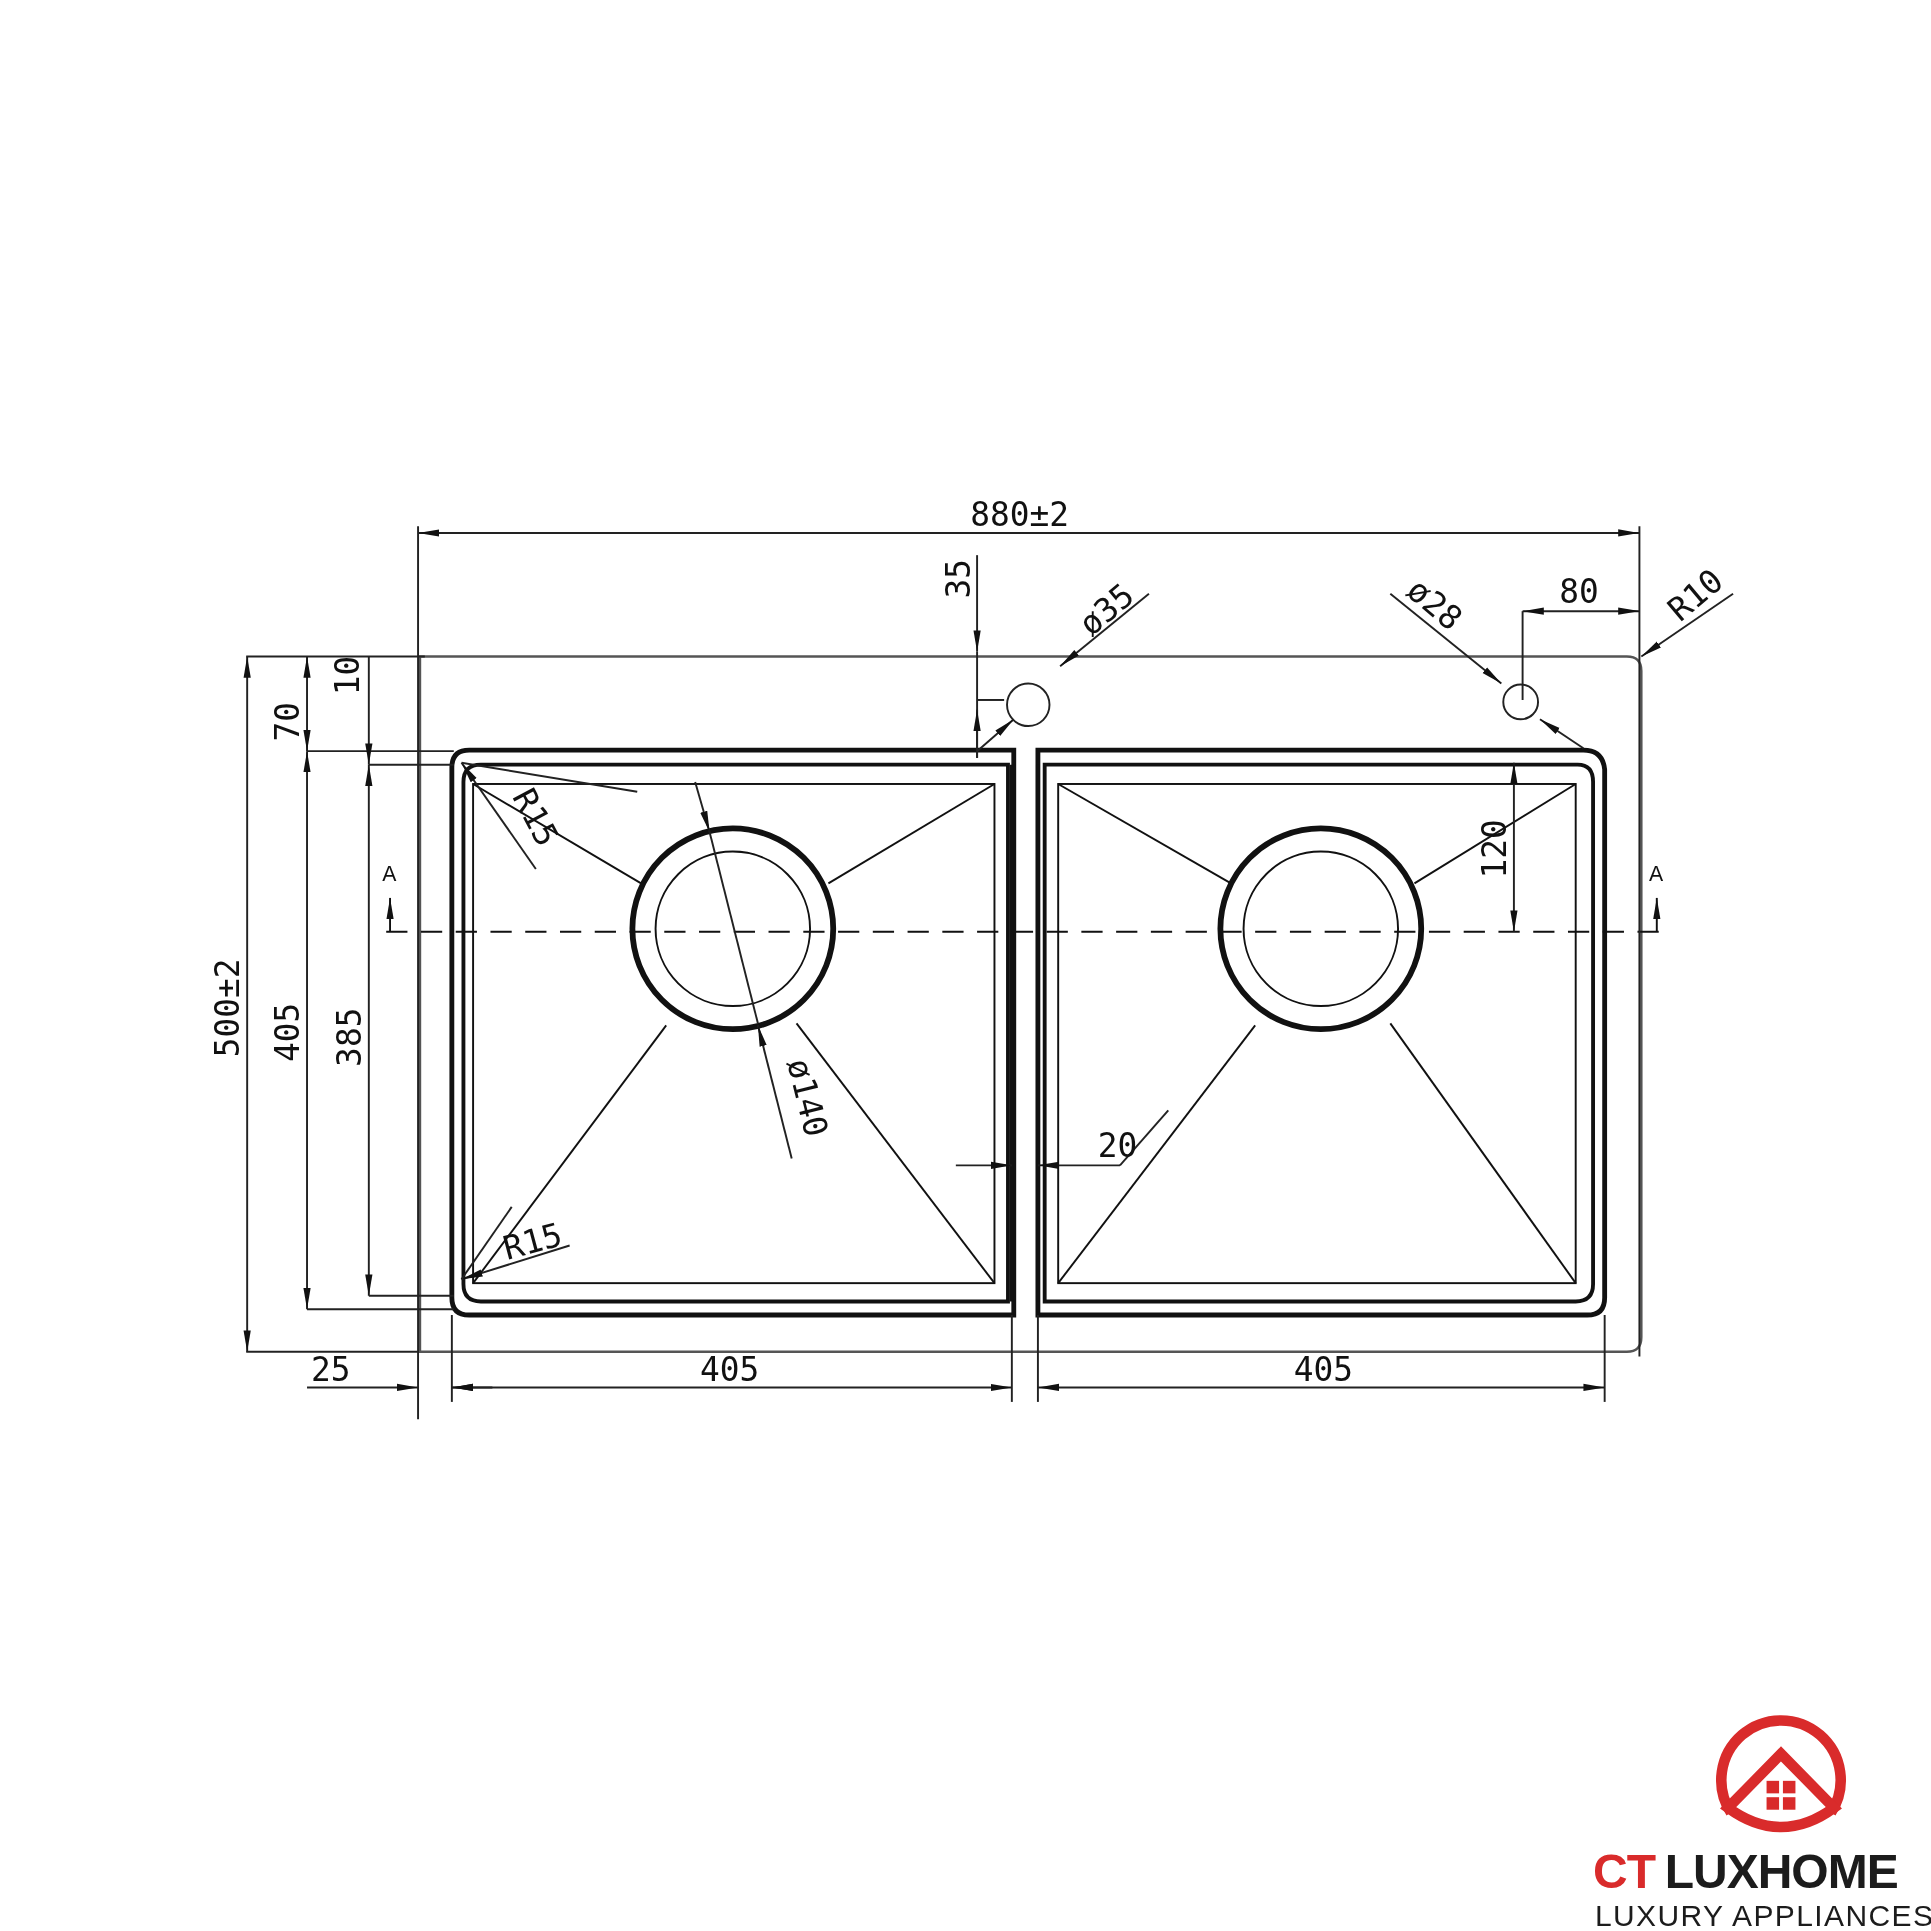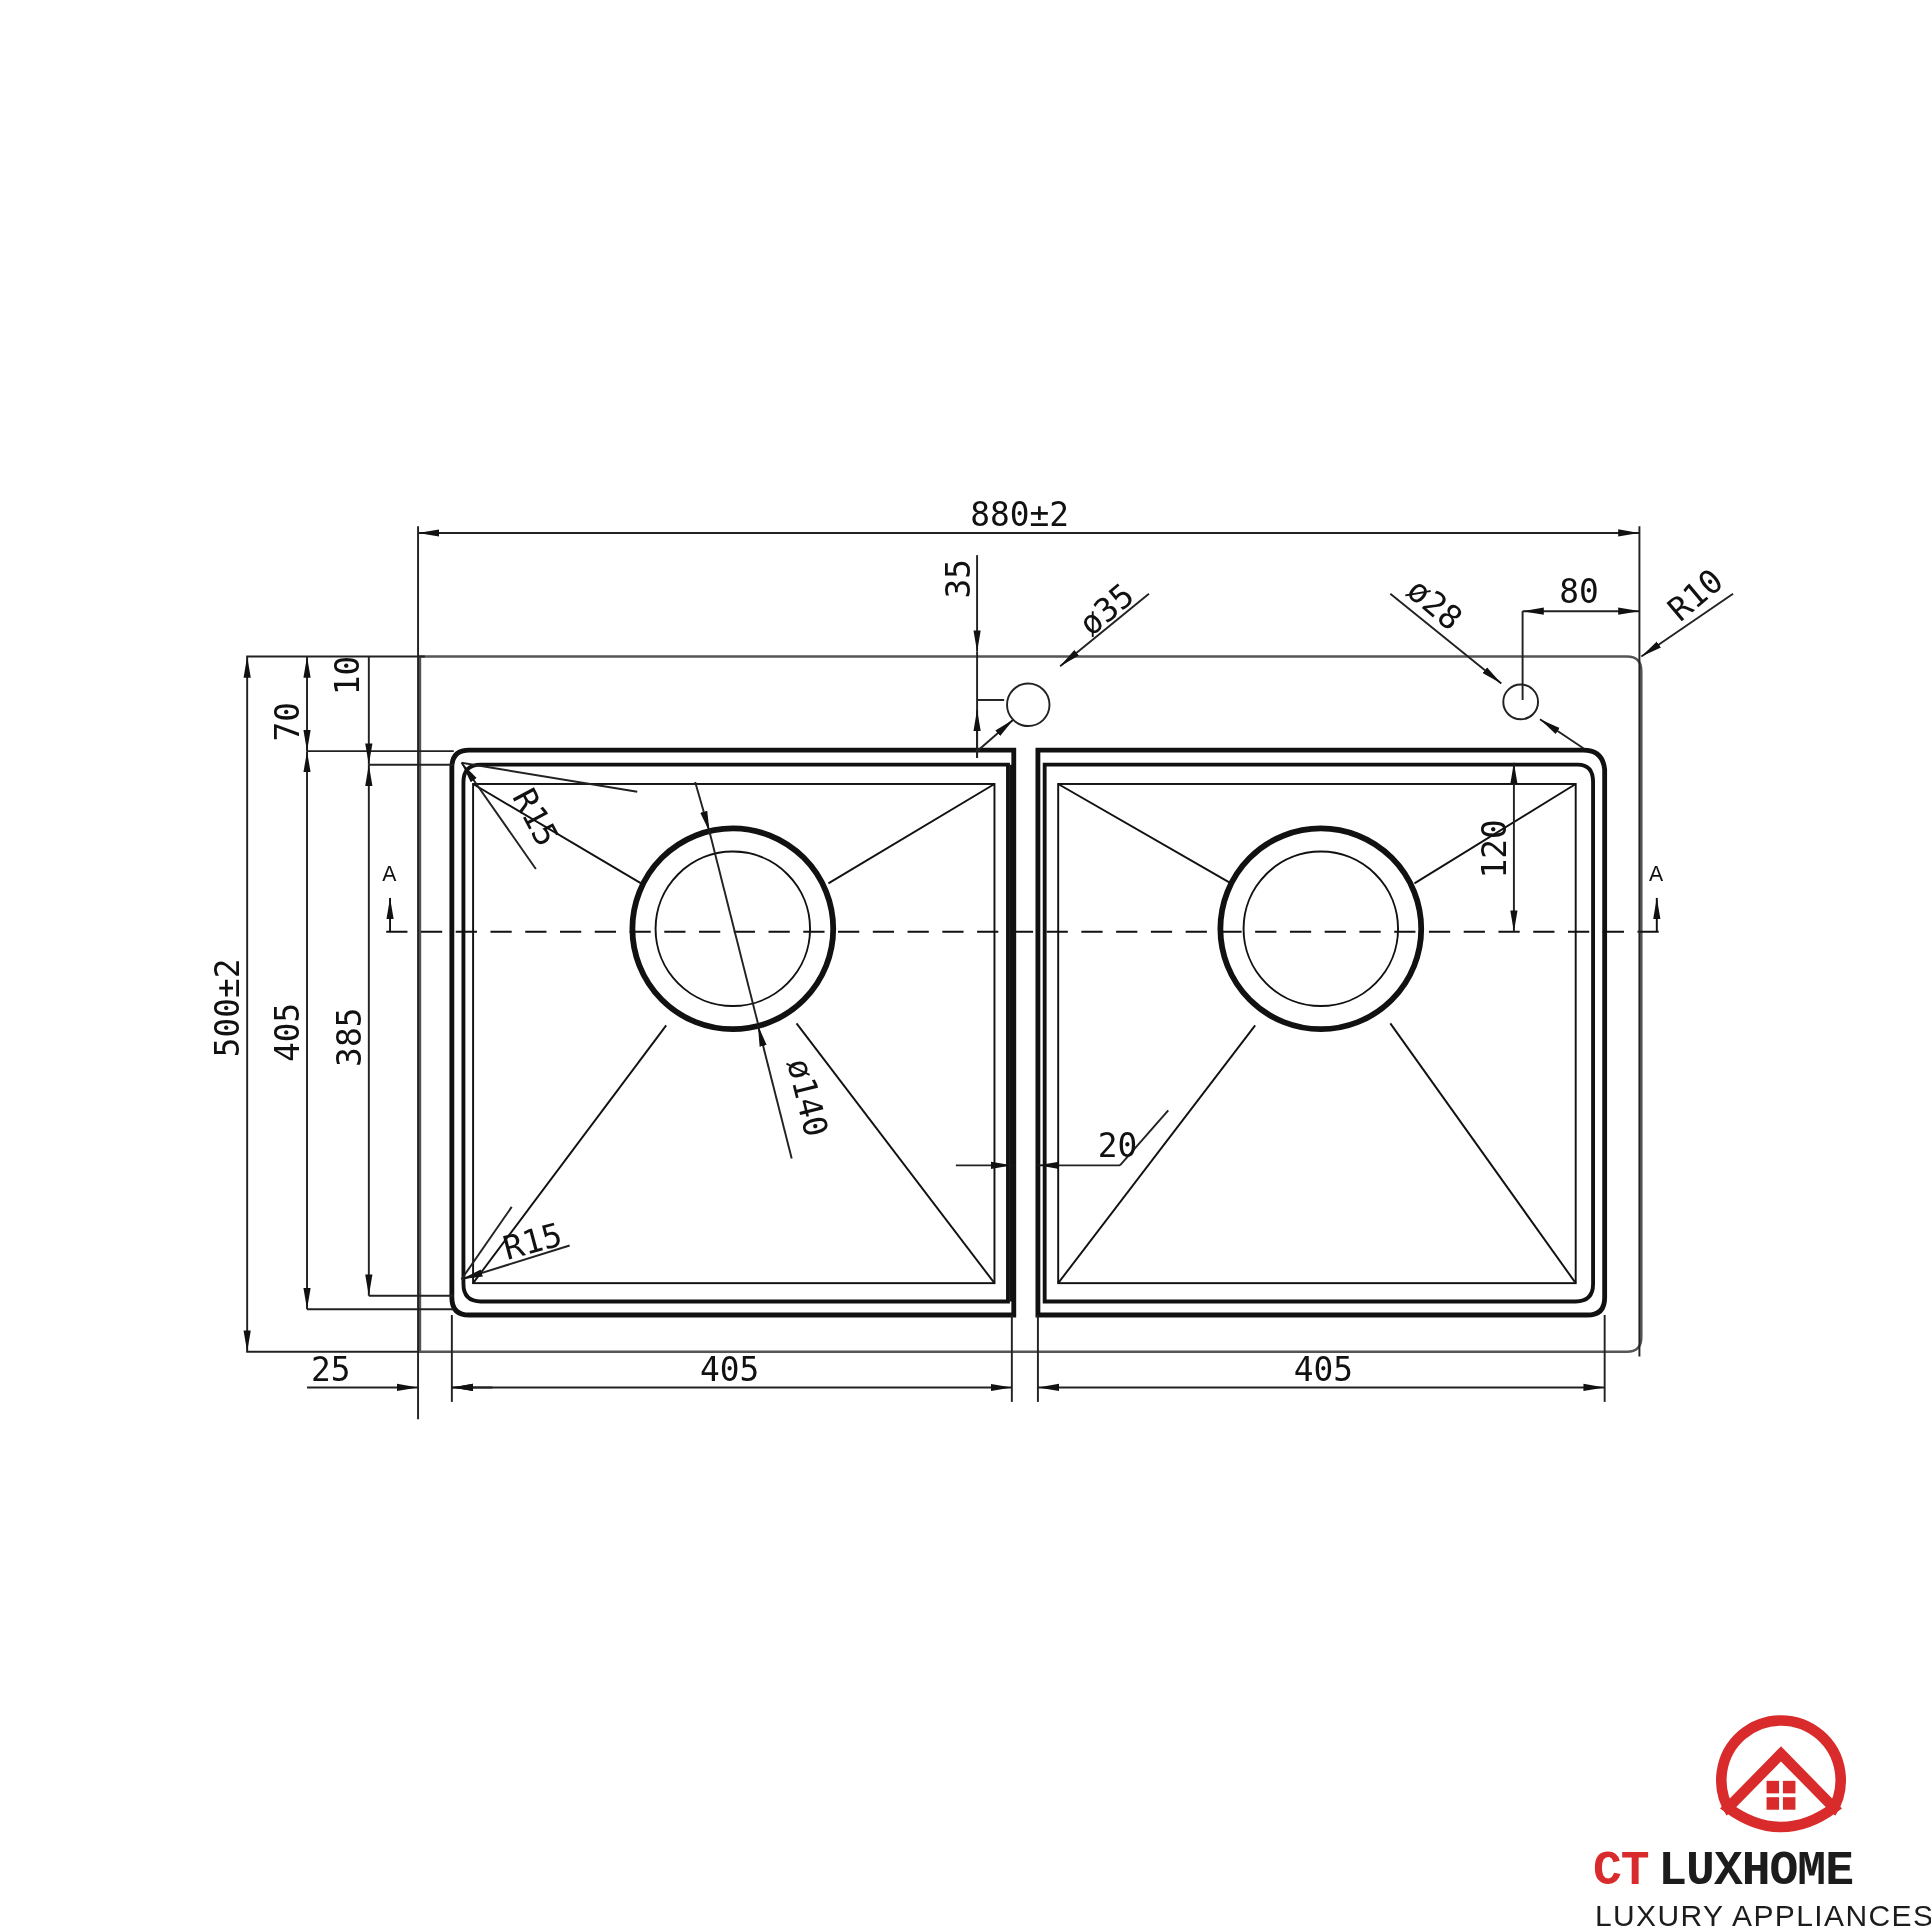--- a/index.html
+++ b/index.html
@@ -1,21 +1,21 @@
 <!DOCTYPE html>
 <html><head>
 <meta charset="utf-8">
 <style>
   html, body { margin: 0; padding: 0; background: #ffffff; }
   body { width: 1931px; height: 1931px; position: relative; overflow: hidden; font-family: "Liberation Sans", sans-serif; }
   #drawing { position: absolute; left: 0; top: 0; width: 1931px; height: 1931px; }
   .dim-text { font-family: "DejaVu Sans Mono", "Liberation Mono", monospace; font-size: 34px; fill: #111; }
   .sec-text { font-family: "Liberation Sans", sans-serif; font-size: 22px; fill: #111; }
   #logo { position: absolute; left: 1593px; top: 1694px; width: 348px; height: 237px; }
-  .logo-line1 { position: absolute; left: 0; top: 150px; font-family: Liberation Mono, monospace; font-weight: bold; font-size: 48px; letter-spacing: -1px; white-space: nowrap; }
+  .logo-line1 { position: absolute; left: 0; top: 150px; font-family: Liberation Sans, sans-serif; font-weight: bold; font-size: 48px; letter-spacing: -1px; white-space: nowrap; }
   .logo-line1 .ct { color: #d92b2b; }
   .logo-line1 .lux { color: #1c1c1c; margin-left: 9.7px; }
   .logo-line2 { position: absolute; left: 1.9px; top: 205px; font-family: "Liberation Sans", sans-serif; font-size: 30px; color: #1c1c1c; letter-spacing: 1.4px; white-space: nowrap; }
 </style>
 </head>
 <body>
 
 <svg id="drawing" viewBox="0 0 2000 2000" xmlns="http://www.w3.org/2000/svg">
   <defs>
     <marker id="arr" viewBox="0 0 10 10" refX="10" refY="5" markerWidth="9" markerHeight="9" orient="auto-start-reverse" markerUnits="userSpaceOnUse">

